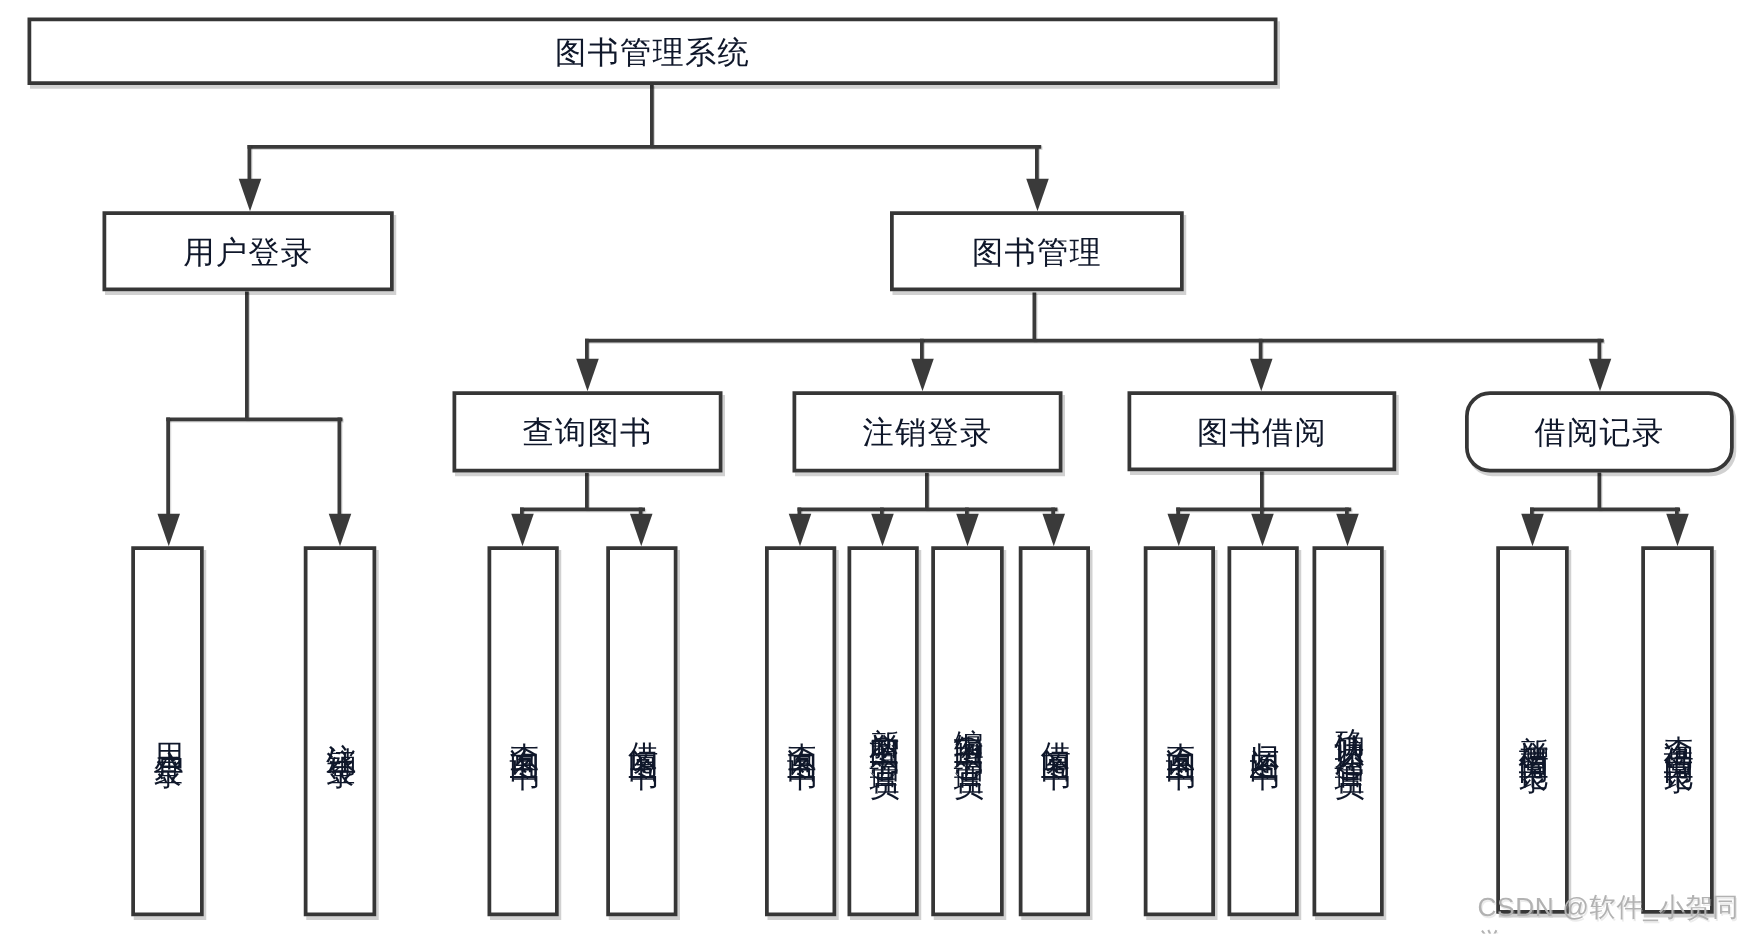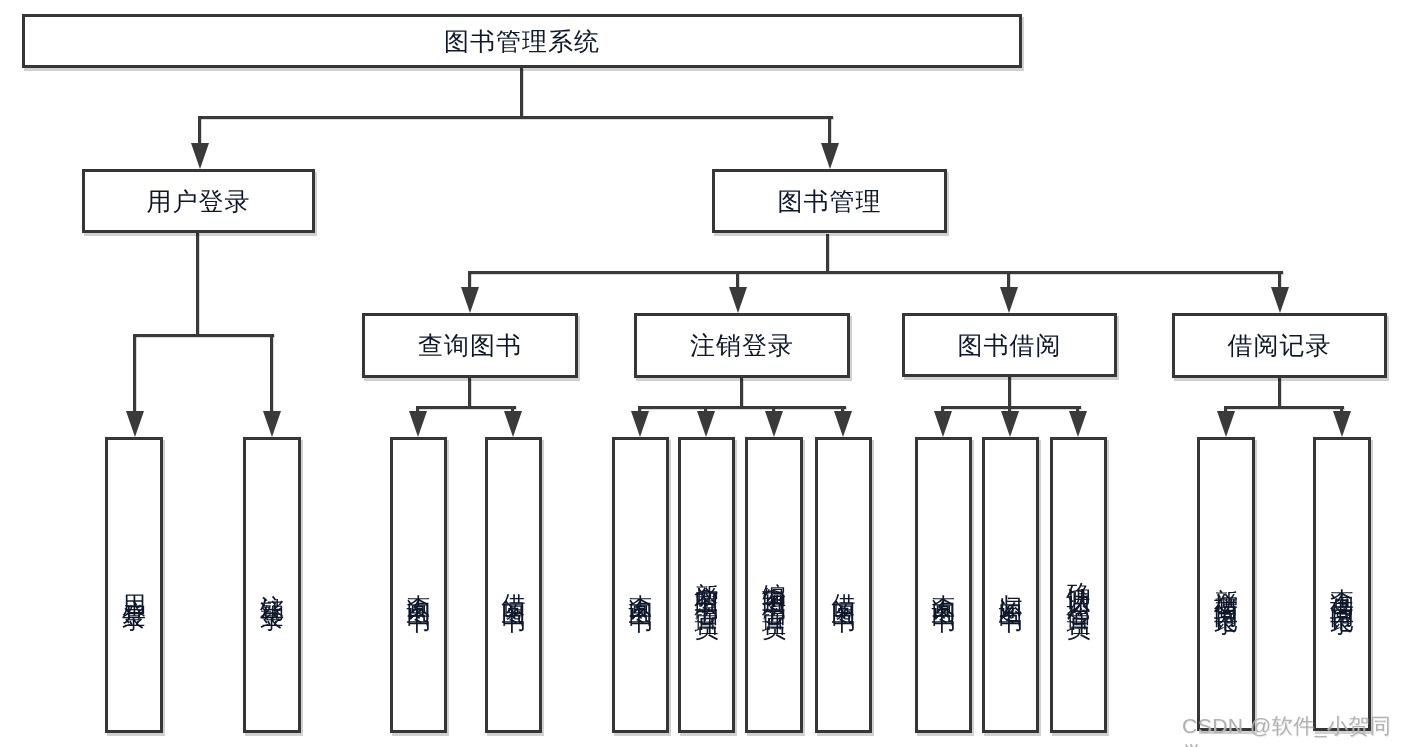--- a/index.html
+++ b/index.html
@@ -89,21 +89,21 @@
   <div class="line" style="left:736px; top:271px; width:3px; height:18px;"></div>
   <div class="arrow" style="left:729px; top:287px;"></div>
   <div class="line" style="left:1007px; top:271px; width:3px; height:18px;"></div>
   <div class="arrow" style="left:1000px; top:287px;"></div>
   <div class="line" style="left:1278px; top:271px; width:3px; height:18px;"></div>
   <div class="arrow" style="left:1271px; top:287px;"></div>
 
   <div class="box h" style="left:362px; top:313px; width:216px; height:65px;">查询图书</div>
   <div class="box h" style="left:634px; top:313px; width:216px; height:65px;">注销登录</div>
   <div class="box h" style="left:902px; top:313px; width:215px; height:64px;">图书借阅</div>
-  <div class="box h" style="left:1172px; top:313px; width:215px; height:65px;">借阅记录</div>
+  <div class="box h" style="left:1172px; top:313px; width:215px; height:65px;border-radius:20px;">借阅记录</div>
 
   <div class="line" style="left:468px; top:378px; width:3px; height:30px;"></div>
   <div class="line" style="left:416px; top:406px; width:100px; height:3px;"></div>
   <div class="line" style="left:416px; top:406px; width:3px; height:9px;"></div>
   <div class="arrow" style="left:409px; top:411px;"></div>
   <div class="line" style="left:511px; top:406px; width:3px; height:9px;"></div>
   <div class="arrow" style="left:504px; top:411px;"></div>
 
   <div class="line" style="left:740px; top:378px; width:3px; height:30px;"></div>
   <div class="line" style="left:638px; top:406px; width:208px; height:3px;"></div>

